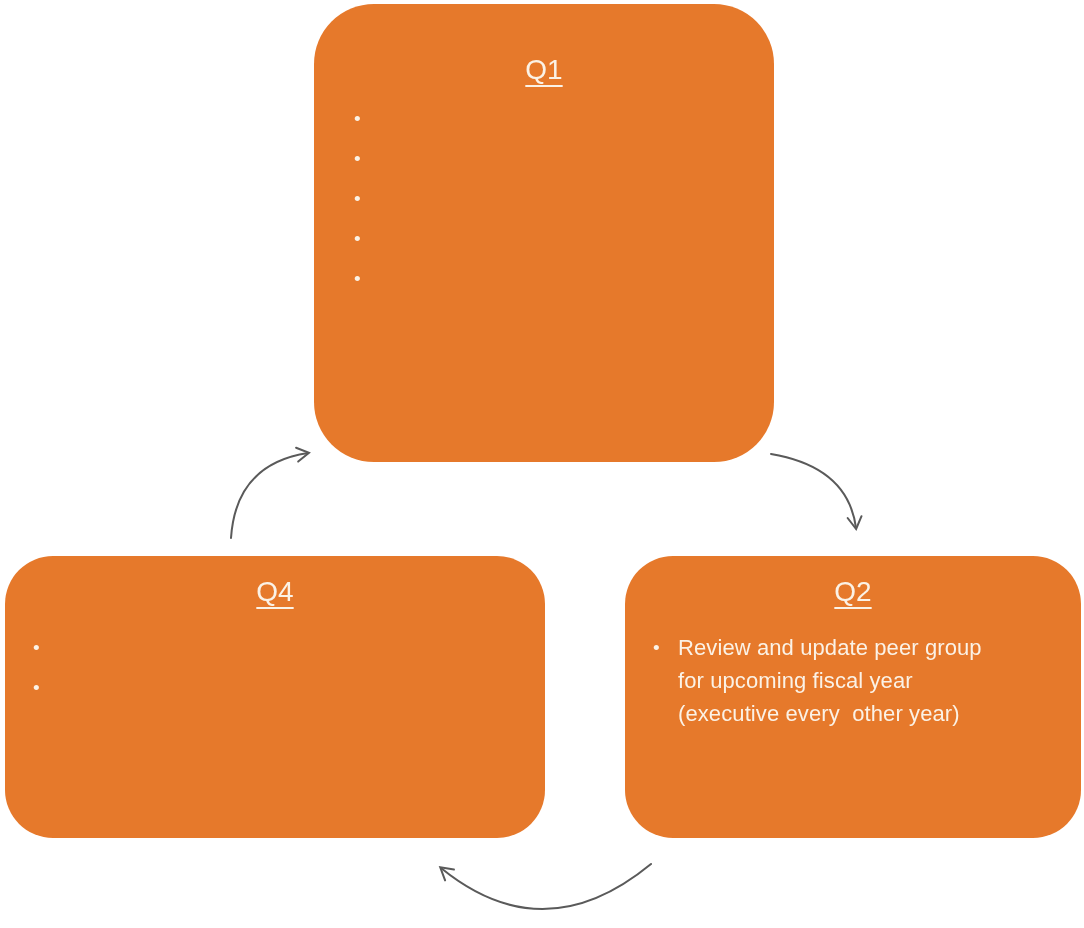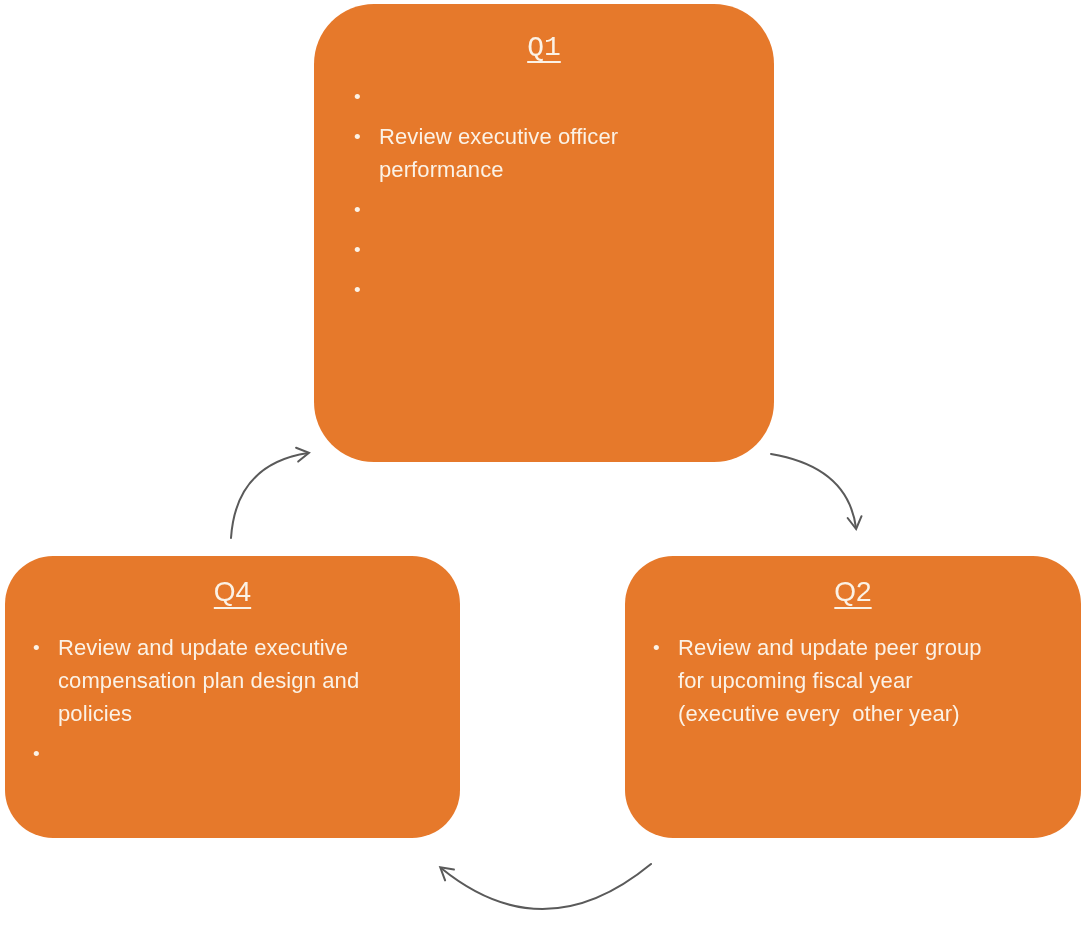--- a/index.html
+++ b/index.html
@@ -23,33 +23,33 @@
     pointer-events: none;
   }
   .box {
     position: absolute;
     background: #E6792B;
     color: #FBF2E6;
     box-sizing: border-box;
   }
   .box-q1 { left: 314px; top: 4px;   width: 460px; height: 458px; border-radius: 60px; }
   .box-q2 { left: 625px; top: 556px; width: 456px; height: 282px; border-radius: 48px; }
-  .box-q4 { left: 5px;   top: 556px; width: 455px; height: 282px; border-radius: 48px; }
+  .box-q4 { left: 5px;   top: 556px; width: 540px; height: 282px; border-radius: 48px; }
   .box-title {
     margin: 0;
     text-align: center;
     font-size: 28px;
     font-weight: 400;
     line-height: 36px;
     text-decoration: underline;
     text-decoration-thickness: 2px;
     text-underline-offset: 6px;
     color: #FBF2E6;
   }
-  .box-q1 .box-title { margin-top: 26px; font-family: Liberation Mono, monospace; }
+  .box-q1 .box-title { margin-top: 48px; }
   .box-q2 .box-title, .box-q4 .box-title { margin-top: 18px; }
   .bullets {
     list-style: none;
     margin: 0;
     padding: 0;
   }
   .box-q1 .bullets { margin-top: 14px; padding-left: 40px; padding-right: 30px; }
   .box-q2 .bullets { margin-top: 21px; padding-left: 28px; padding-right: 26px; }
   .box-q4 .bullets { margin-top: 21px; padding-left: 28px; padding-right: 26px; }
   .bullet {
@@ -87,22 +87,20 @@
   </svg>
 
   <section class="box box-q1">
     <h2 class="box-title">Q1</h2>
     <ul class="bullets">
       <li class="bullet">
         <span class="dot">•</span>
       </li>
       <li class="bullet">
         <span class="dot">•</span>
-        <span class="bullet-text">Review executive officer
-performance</span>
       </li>
       <li class="bullet">
         <span class="dot">•</span>
       </li>
       <li class="bullet">
         <span class="dot">•</span>
       </li>
       <li class="bullet">
         <span class="dot">•</span>
       </li>
@@ -119,23 +117,20 @@
 (executive every  other year)</span>
       </li>
     </ul>
   </section>
 
   <section class="box box-q4">
     <h2 class="box-title">Q4</h2>
     <ul class="bullets">
       <li class="bullet">
         <span class="dot">•</span>
-        <span class="bullet-text">Review and update executive
-compensation plan design and
-policies</span>
       </li>
       <li class="bullet">
         <span class="dot">•</span>
       </li>
     </ul>
   </section>
 
 </div>
 
 </body></html>

